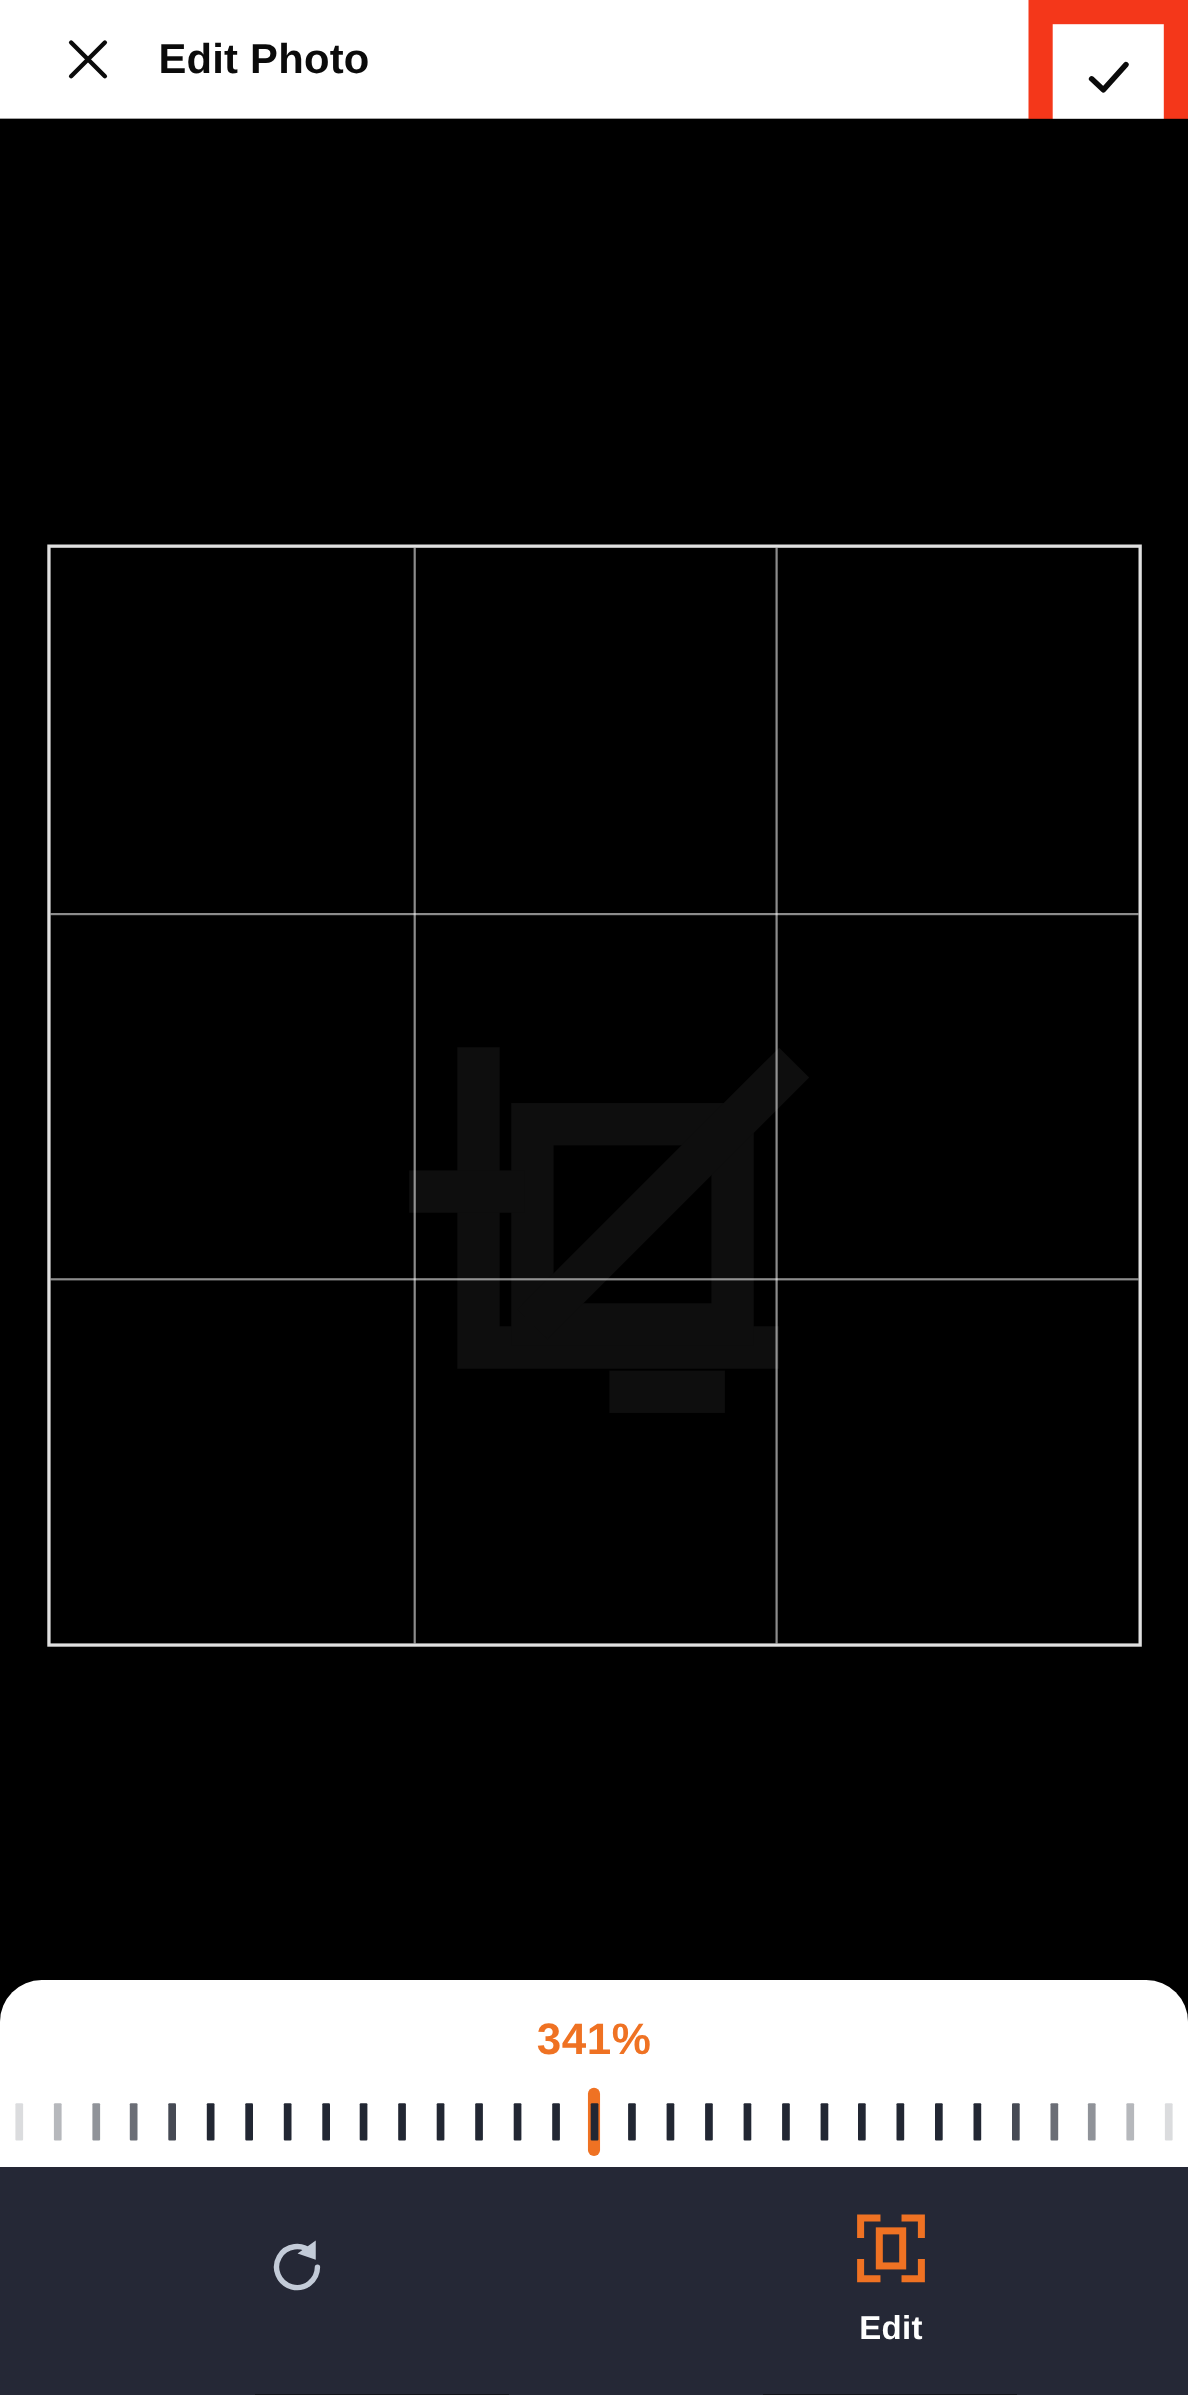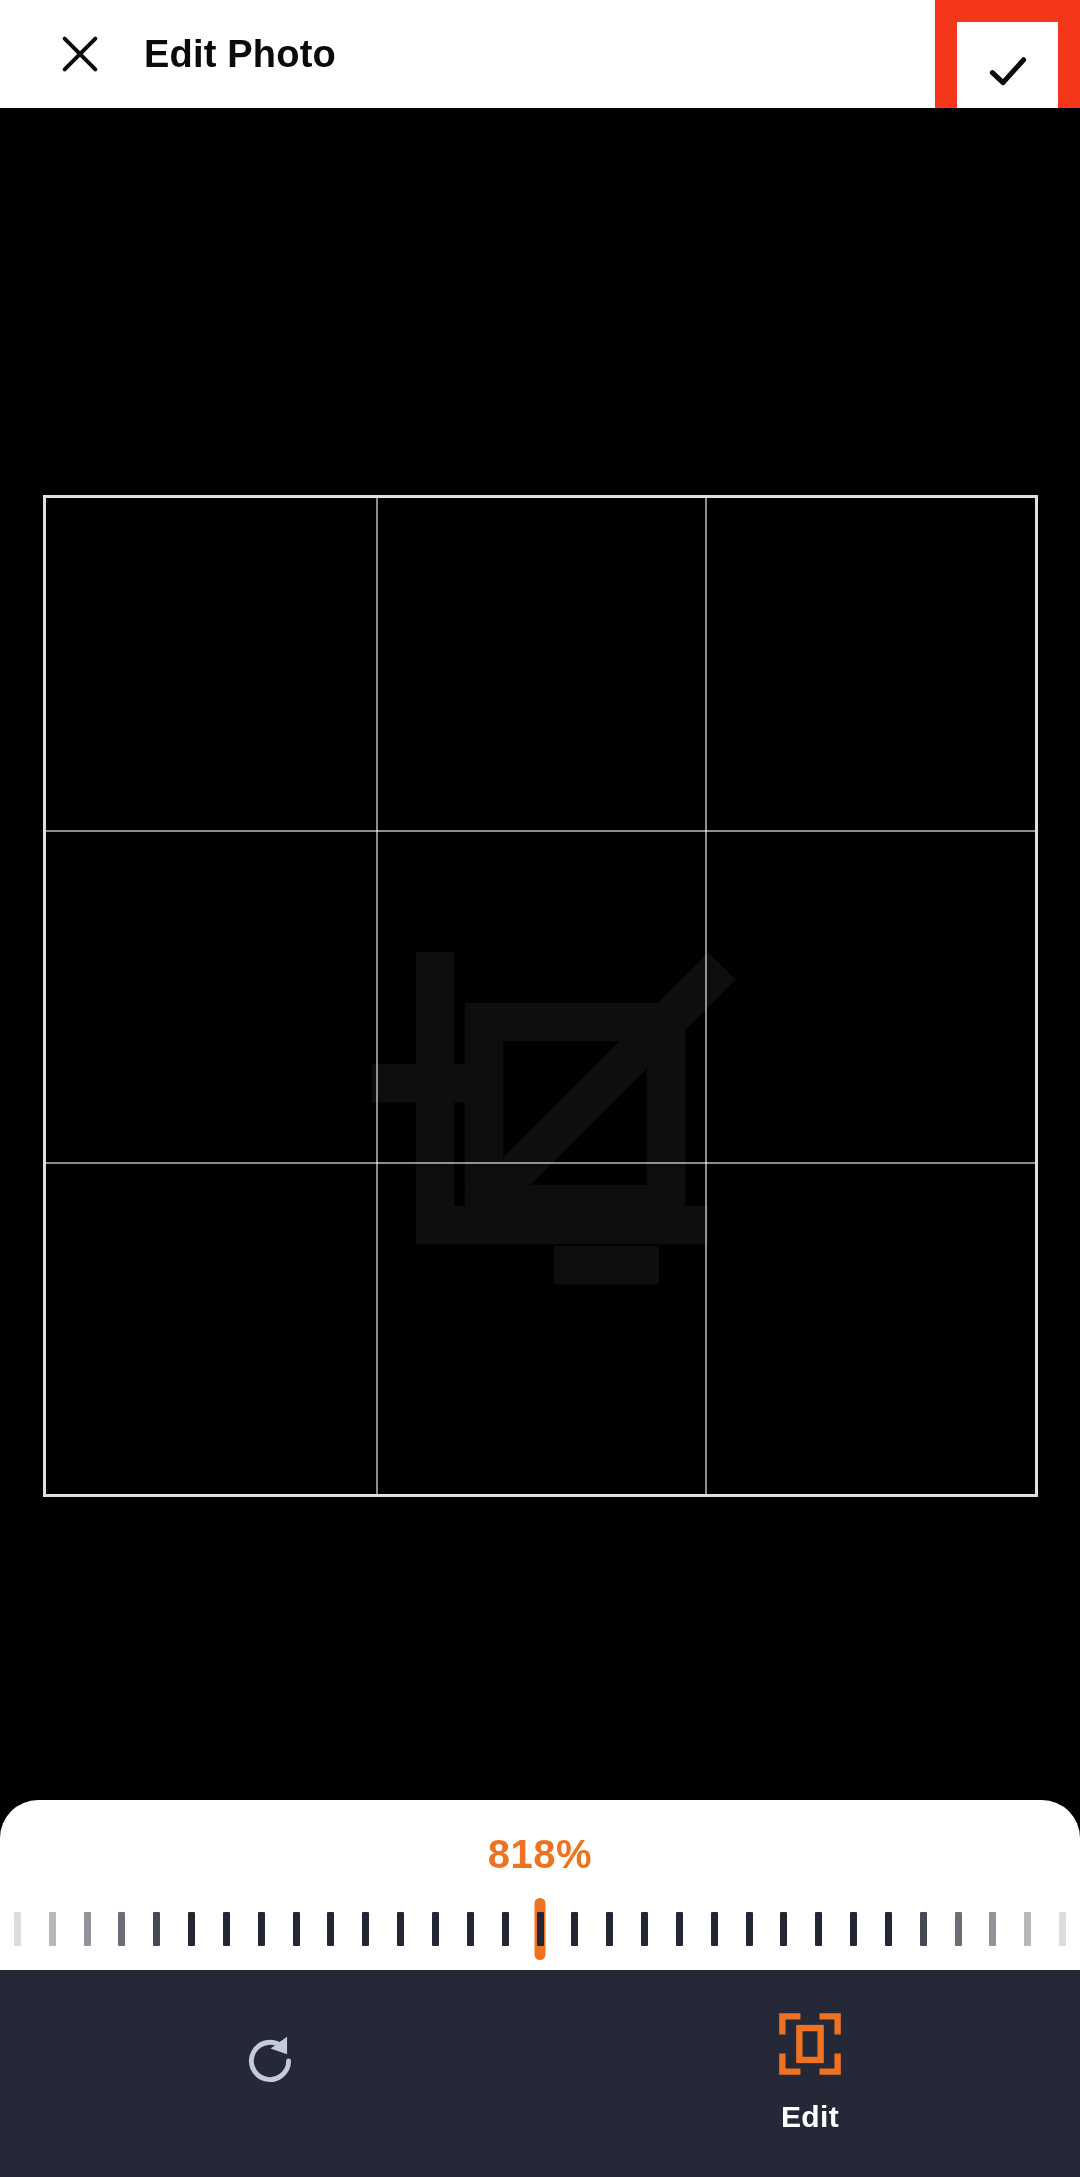--- a/index.html
+++ b/index.html
@@ -143,21 +143,21 @@
 
   <div class="crop-frame">
     <div class="grid-line grid-v1"></div>
     <div class="grid-line grid-v2"></div>
     <div class="grid-line grid-h1"></div>
     <div class="grid-line grid-h2"></div>
   </div>
 </div>
 
 <div class="sheet">
-  <div class="zoom-value">818%</div>
+  <div class="zoom-value">341%</div>
   <div class="ruler" id="ruler">
     <div class="indicator" style="left: 50%; background: rgb(239, 114, 35);"></div>
   <div class="tick" style="left: 13.9194px; opacity: 0.16; background: rgb(34, 39, 51);"></div>
       <div class="tick" style="left: 48.7581px; opacity: 0.33; background: rgb(34, 39, 51);"></div>
       <div class="tick" style="left: 83.5968px; opacity: 0.5; background: rgb(34, 39, 51);"></div>
       <div class="tick" style="left: 118.435px; opacity: 0.67; background: rgb(34, 39, 51);"></div>
       <div class="tick" style="left: 153.274px; opacity: 0.84; background: rgb(34, 39, 51);"></div>
       <div class="tick" style="left: 188.113px; opacity: 1; background: rgb(34, 39, 51);"></div>
       <div class="tick" style="left: 222.952px; opacity: 1; background: rgb(34, 39, 51);"></div>
       <div class="tick" style="left: 257.79px; opacity: 1; background: rgb(34, 39, 51);"></div>

